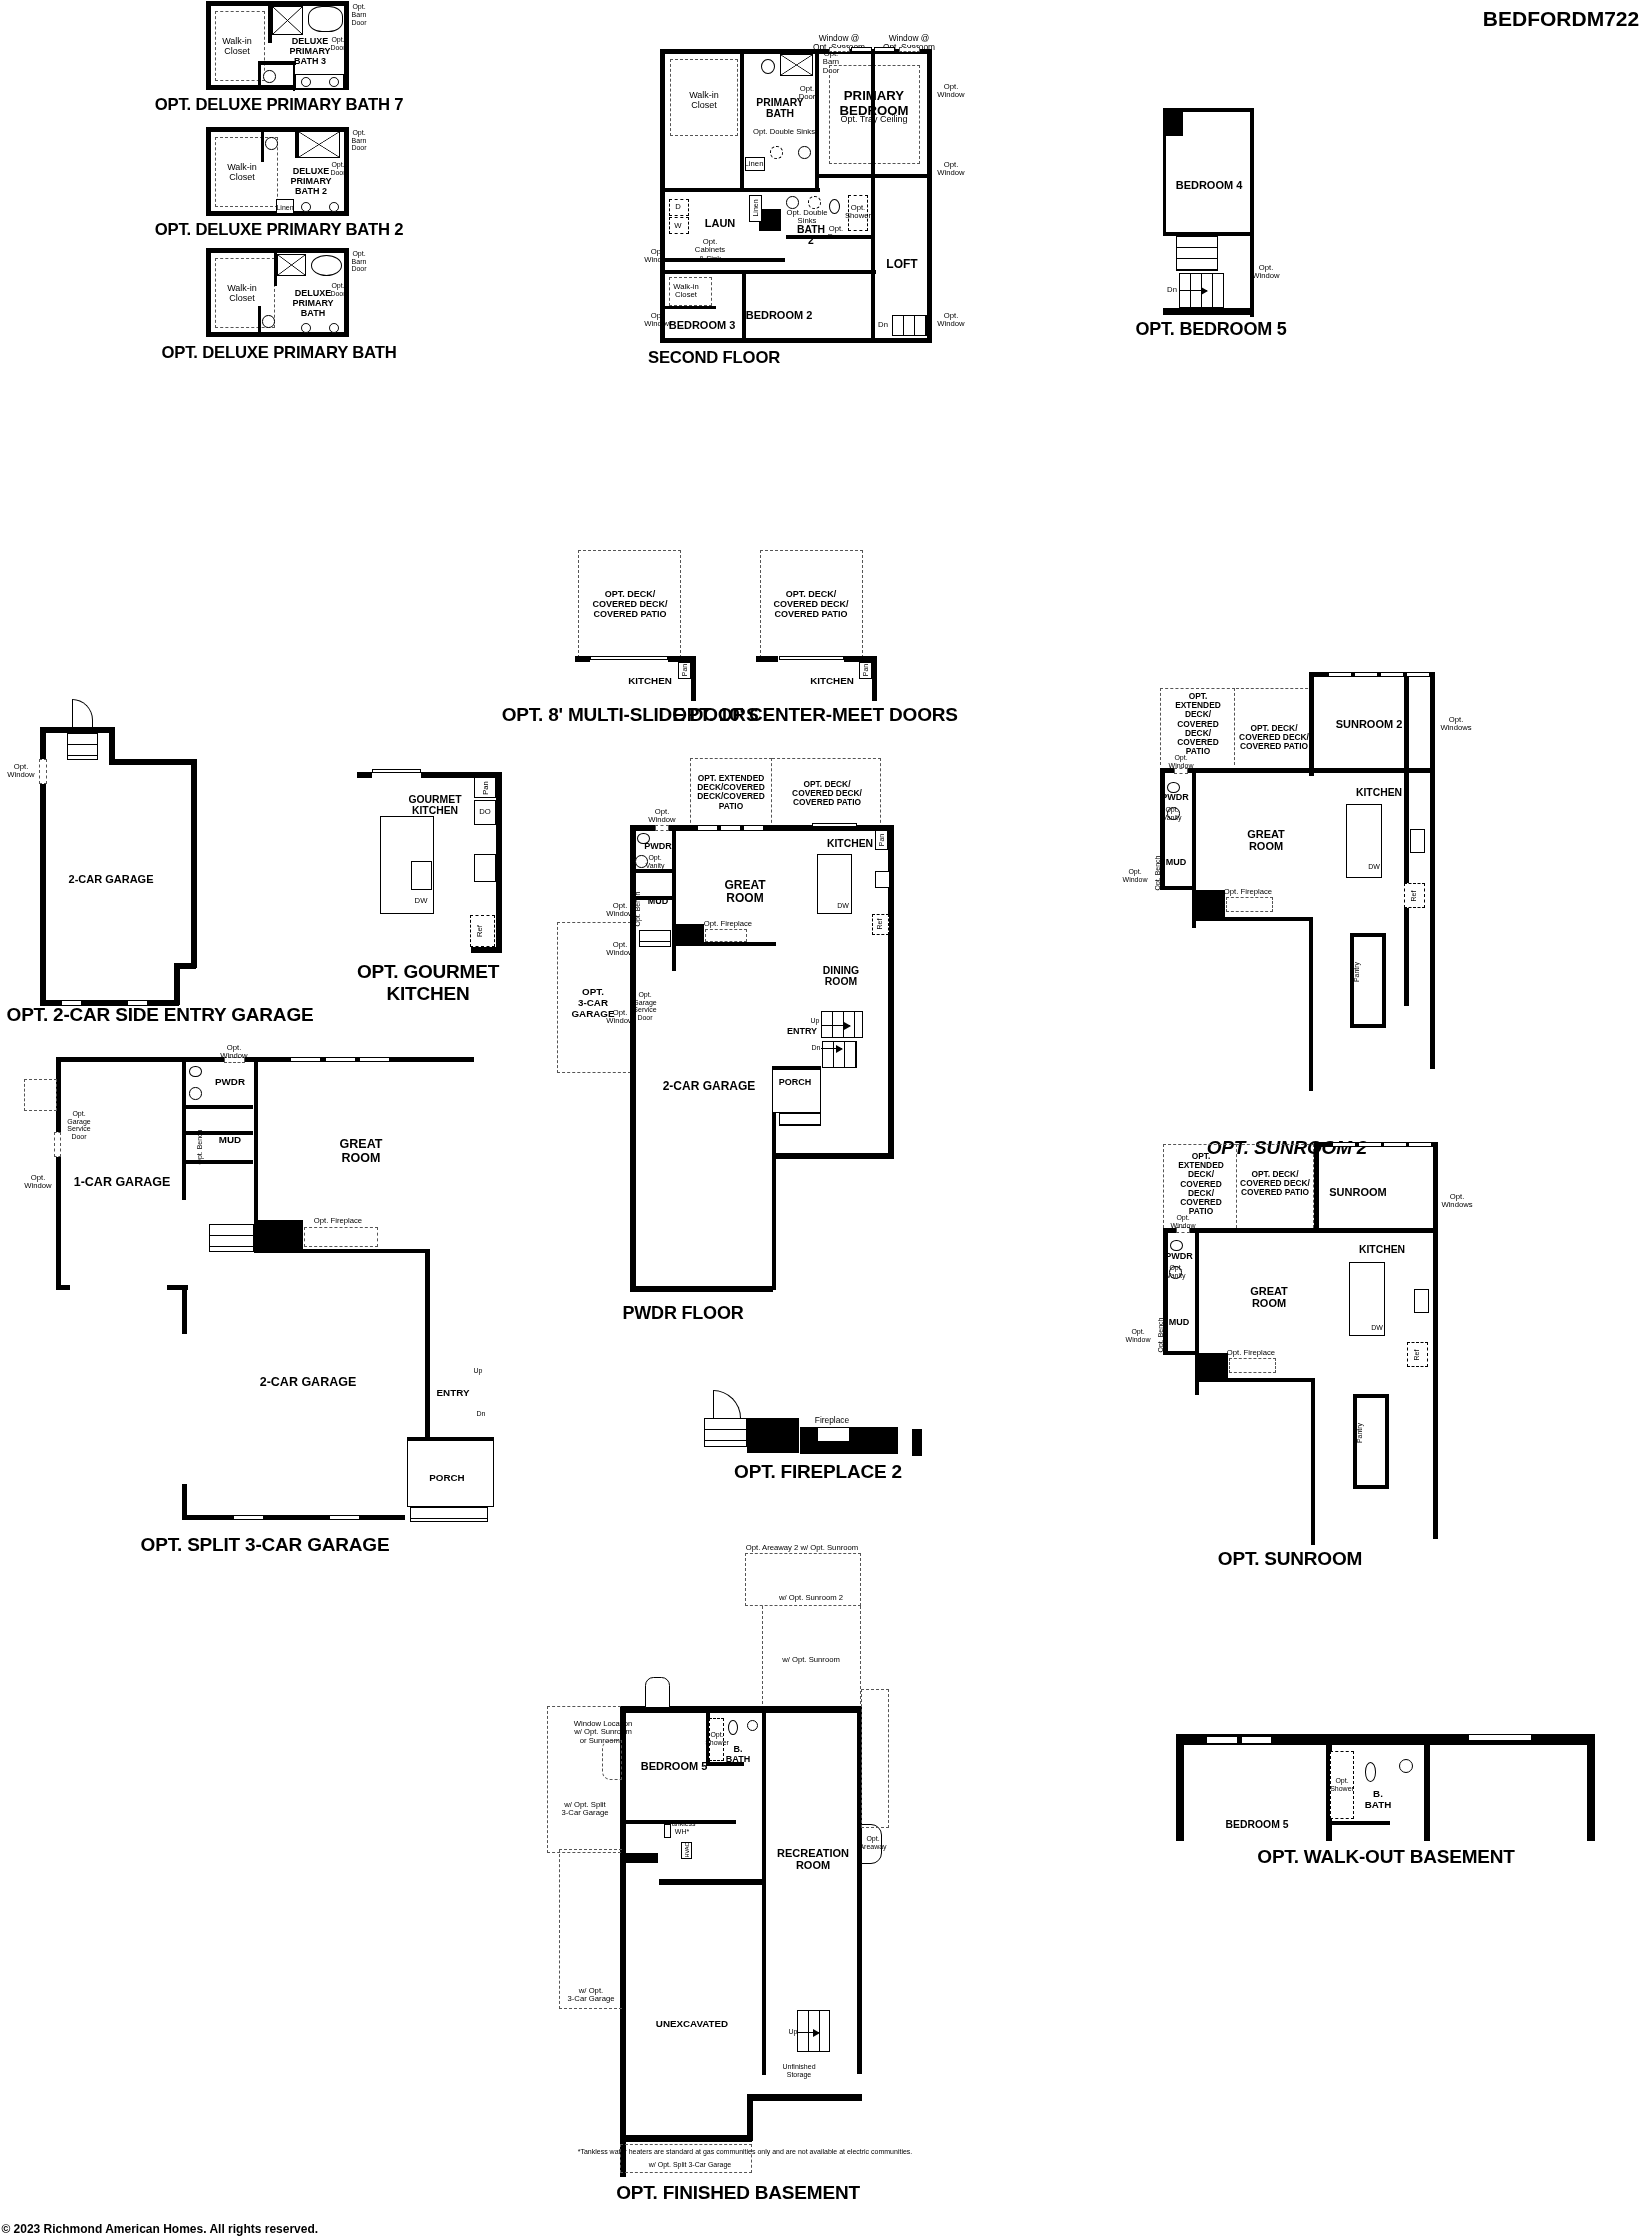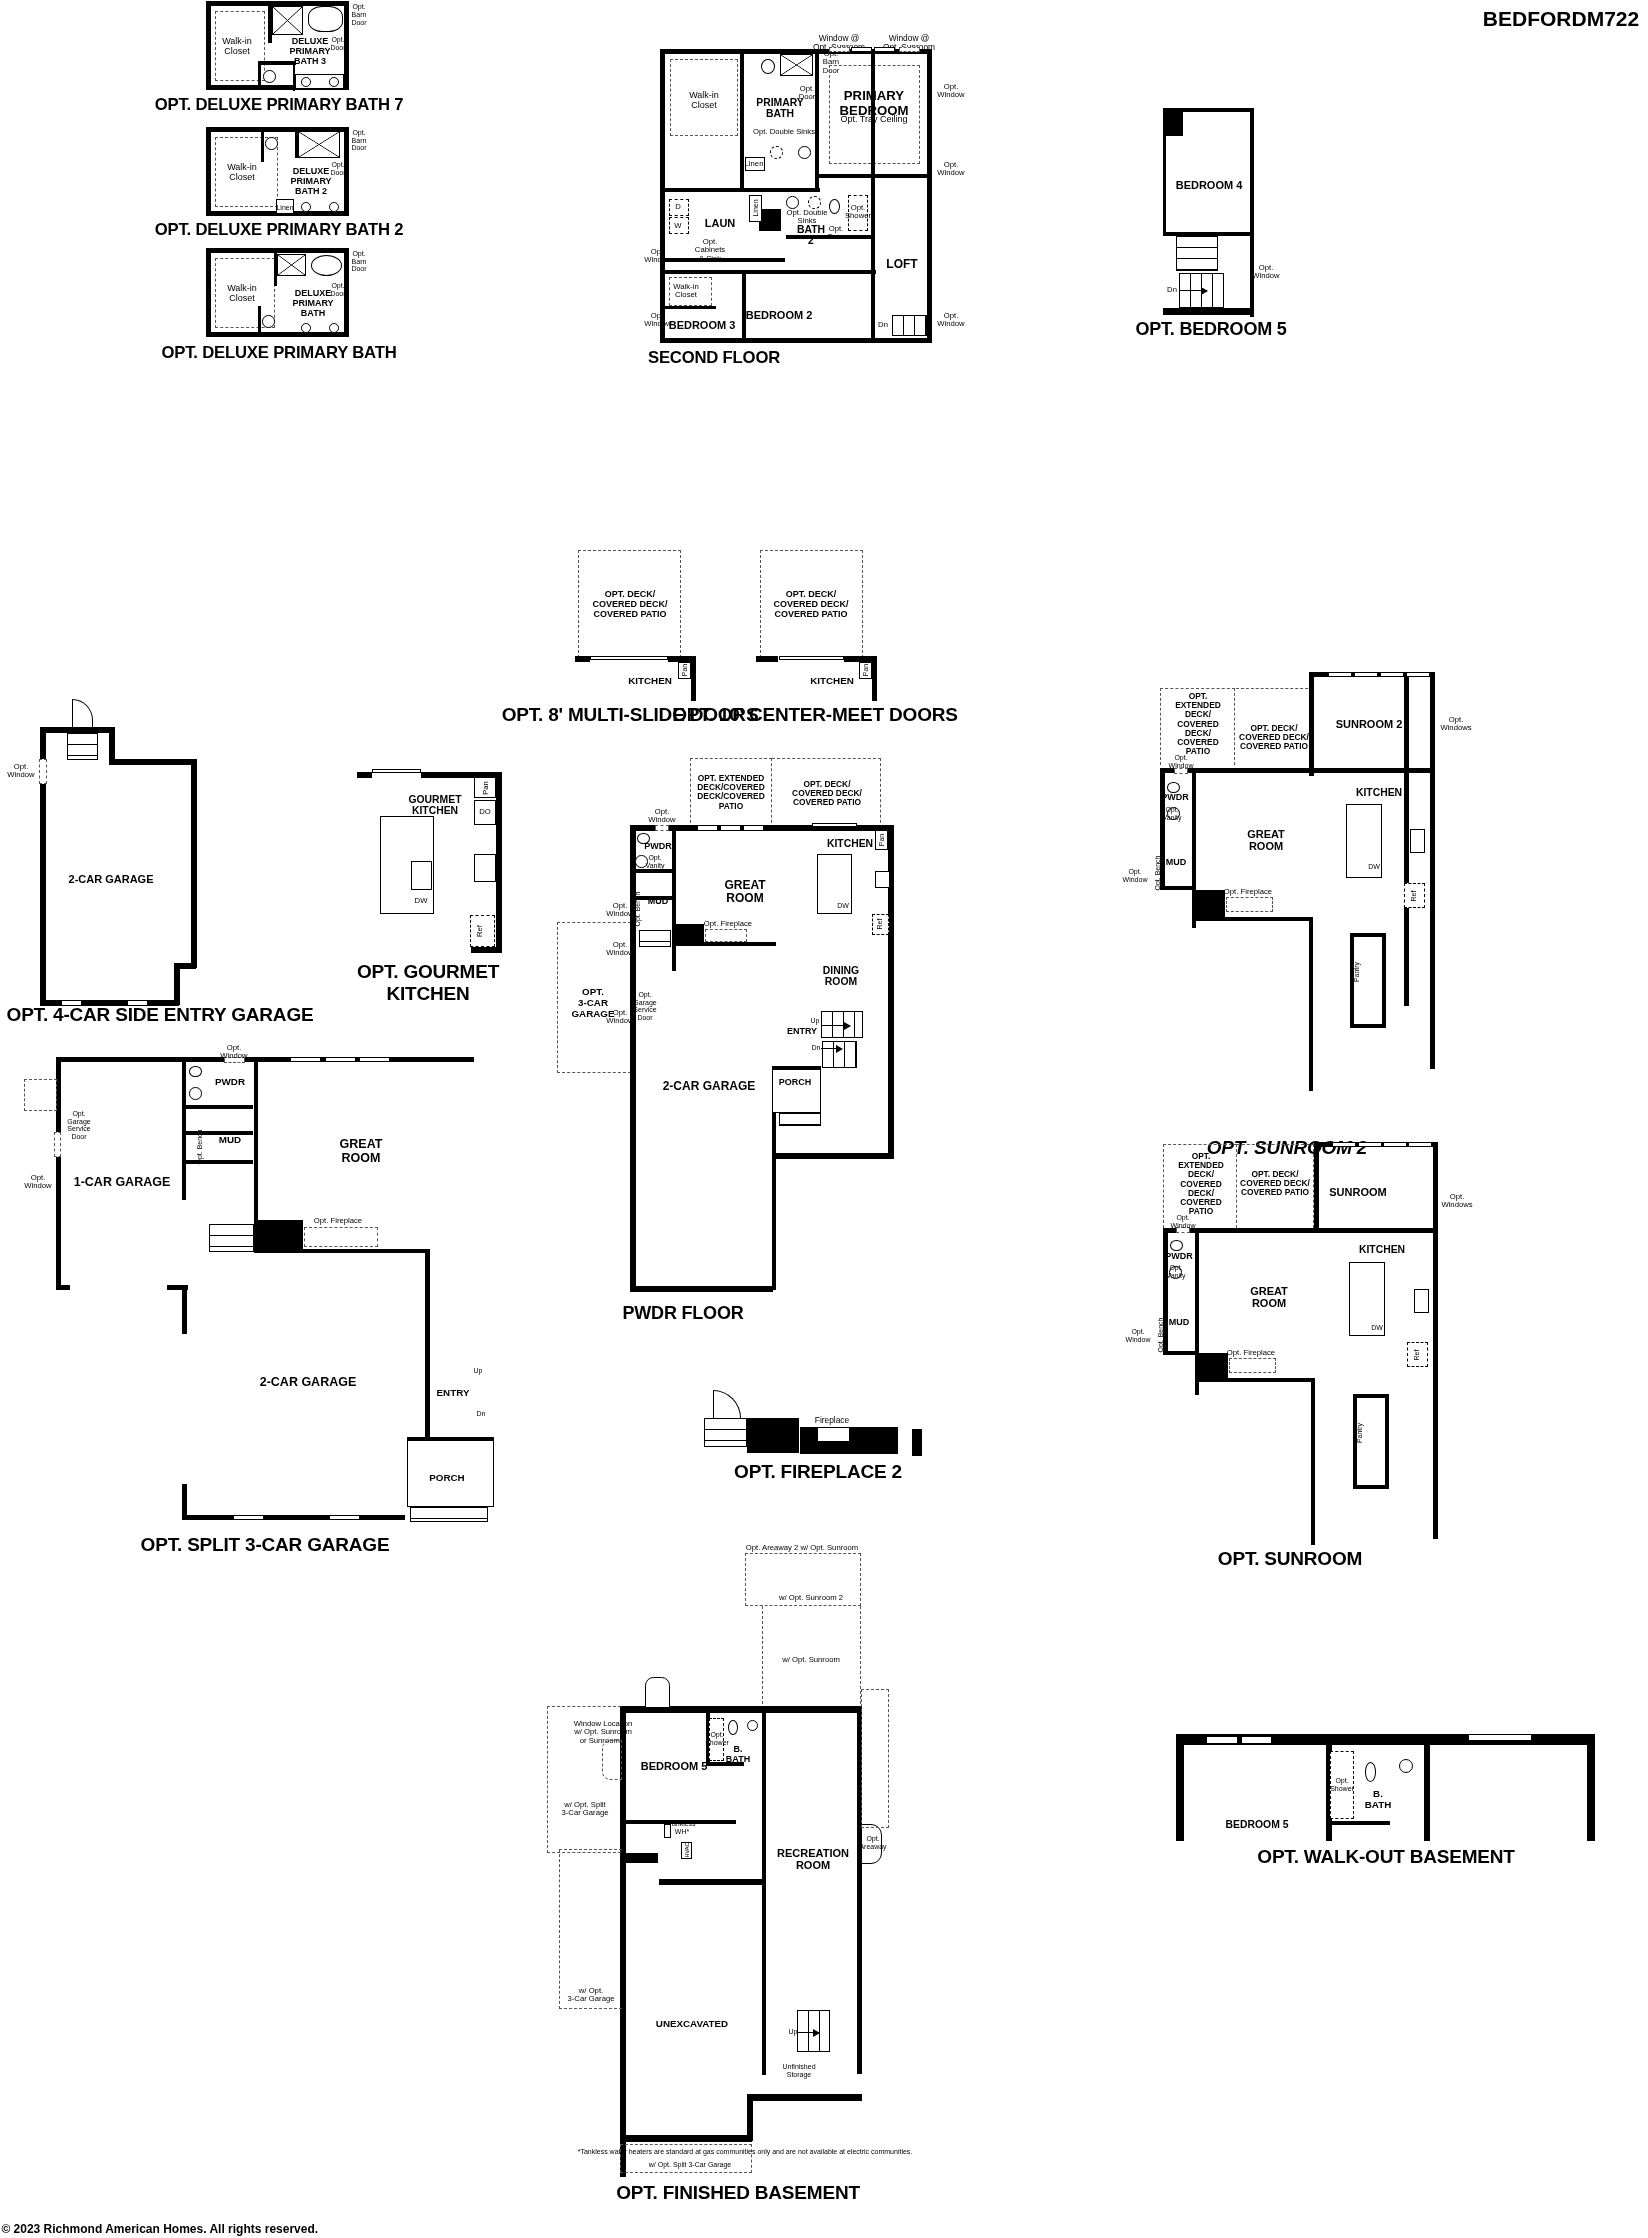--- a/index.html
+++ b/index.html
@@ -256,21 +256,21 @@
   <div class="wall" style="left:174px;top:963px;width:5.6px;height:42px;"></div>
   <div class="wall" style="left:40px;top:1000px;width:139px;height:5.6px;"></div>
   <div class="win" style="left:61px;top:1000px;width:21px;height:5.6px;"></div>
   <div class="win" style="left:127px;top:1000px;width:21px;height:5.6px;"></div>
   <div class="stairs-h" style="left:67px;top:733px;width:31px;height:26.5px;"></div>
   <div class="door-arc" style="left:72px;top:699px;width:21px;height:29px;border-radius:0 21px 0 0;border-bottom:none;"></div>
   <div class="optwin" style="left:39px;top:759px;width:8.4px;height:25px;"></div>
   <div class="note" style="left:21px;top:771px;font-size:7.7px;">Opt.
 Window</div>
   <div class="room" style="left:111px;top:879px;font-size:11px;">2-CAR GARAGE</div>
-  <div class="cap" style="left:160px;top:1004px;font-size:19px;">OPT. 4-CAR SIDE ENTRY GARAGE</div>
+  <div class="cap" style="left:160px;top:1004px;font-size:19px;">OPT. 2-CAR SIDE ENTRY GARAGE</div>
 </div>
 
 <div>
   <div class="wall" style="left:357px;top:772px;width:15.3px;height:5.6px;"></div>
   <div class="win" style="left:372px;top:769px;width:49px;height:4.2px;"></div>
   <div class="wall" style="left:421px;top:772px;width:81px;height:5.6px;"></div>
   <div class="wall" style="left:496px;top:772px;width:5.6px;height:181px;"></div>
   <div class="wall" style="left:471px;top:947px;width:31px;height:5.6px;"></div>
   <div class="thin" style="left:474px;top:777px;width:22px;height:21px;border-width:0.7px;"></div>
   <div class="vtext" style="left:485px;top:788px;font-size:7.7px;">Pan</div>

